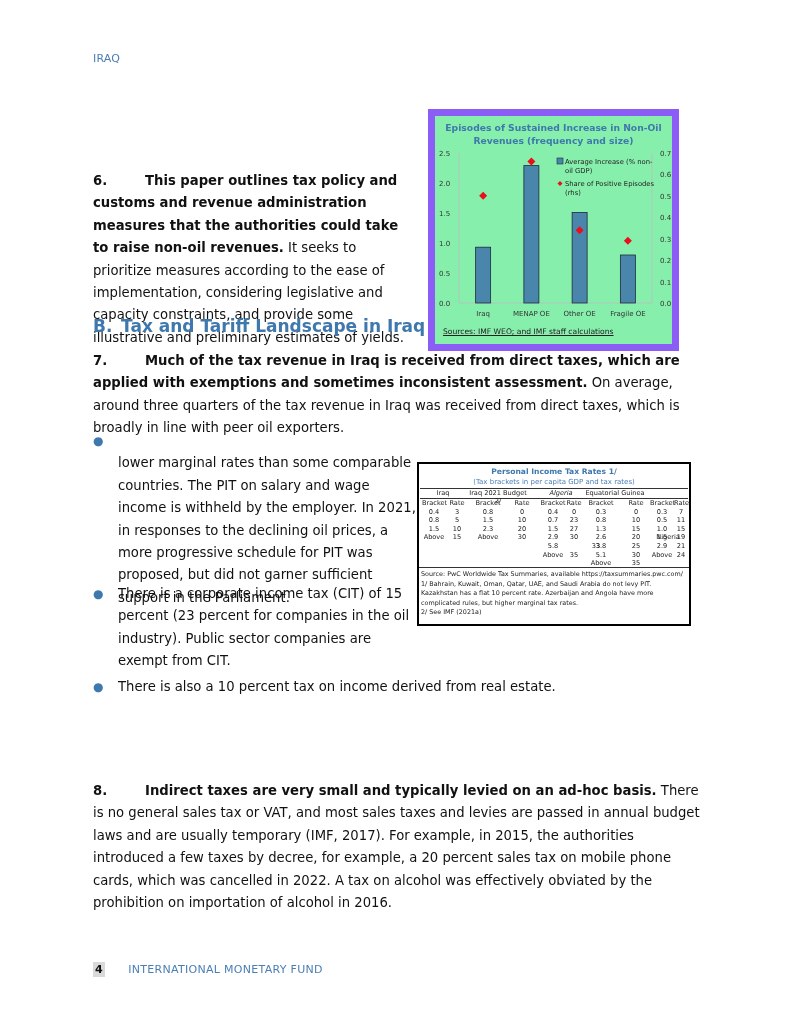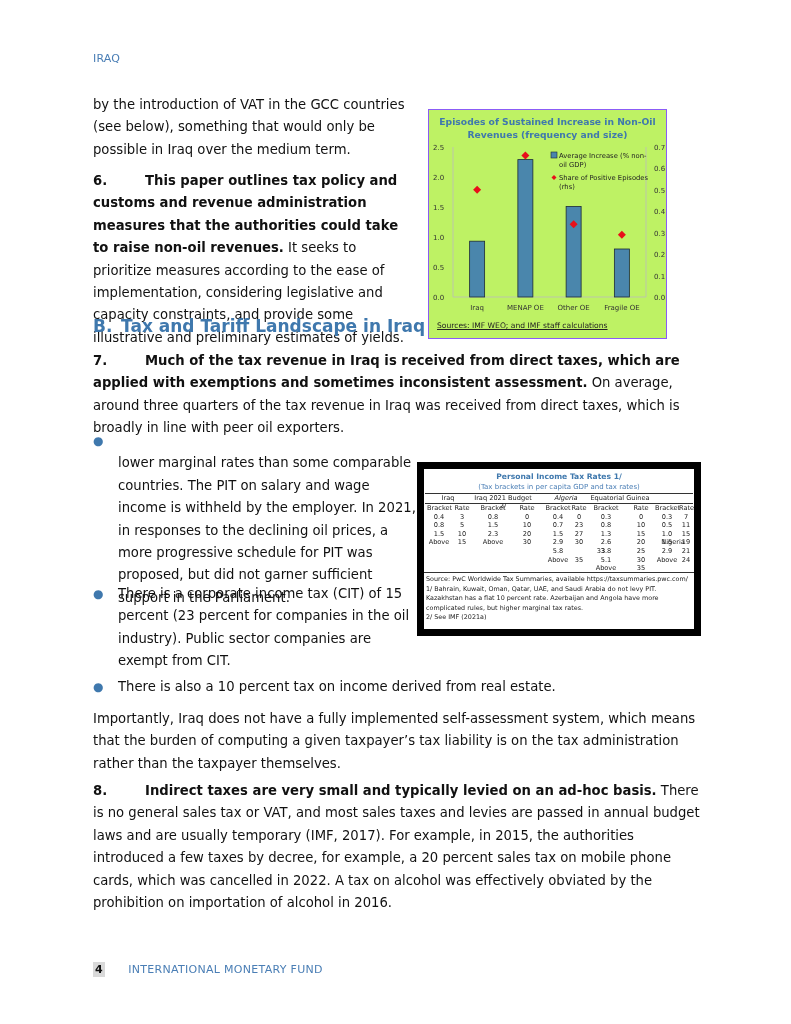--- a/index.html
+++ b/index.html
@@ -26,44 +26,43 @@
   .b3 { left: 93px; top: 676px; width: 610px; }
   .b3 .btext { white-space: nowrap; }
   .para-imp { position: absolute; left: 93px; top: 708px; width: 610px; }
   .para-8 { position: absolute; left: 93px; top: 780px; width: 610px; }
   .para-9 { position: absolute; left: 93px; top: 892px; width: 610px; }
   .footer { position: absolute; left: 93px; top: 962px; font-size: 11px; }
   .footer .pnum { display: inline-block; background: #d9d9d9; font-weight: bold; padding: 1px 2px; color: #111; }
   .footer .org { display: inline-block; margin-left: 20px; color: #4a7eb5; letter-spacing: 0.3px; }
 
   
-  .chart-box { position: absolute; left: 428px; top: 109px; width: 237px; height: 228px; border: 1px solid #8b5cf6; background: #bef264; }
+  .chart-box { position: absolute; left: 428px; top: 109px; width: 237px; height: 228px; border: 7px solid #8b5cf6; background: #86efac; }
   .chart-title { position: absolute; left: 0; top: 6px; width: 237px; text-align: center; font-size: 9.2px; font-weight: bold; color: #3f78ad; line-height: 12.5px; }
   .chart-svg { position: absolute; left: 0; top: 0; }
   .chart-source { position: absolute; left: 8px; top: 211px; font-size: 7.6px; color: #222; white-space: nowrap; text-decoration: underline; }
 
   
-  .table-box { position: absolute; left: 417px; top: 462px; width: 270px; height: 160px; border: 7px solid #000000; background: #fff; }
+  .table-box { position: absolute; left: 417px; top: 462px; width: 270px; height: 160px; border: 2px solid #000000; background: #fff; }
   .t-title { position: absolute; left: 0; top: 3px; width: 270px; text-align: center; font-size: 7.6px; font-weight: bold; color: #3f78ad; }
   .t-sub { position: absolute; left: 0; top: 14px; width: 270px; text-align: center; font-size: 7px; color: #4a7eb5; }
   .t-grid { position: absolute; left: 1px; top: 24px; width: 268px; font-size: 6.6px; color: #222; }
   .t-grid .hdr-row { position: relative; height: 9px; border-top: 1px solid #333; border-bottom: 1px solid #333; }
   .t-grid .hdr-row span { position: absolute; top: 0; text-align: center; }
   .t-grid .sub-row, .t-grid .data-row { position: relative; height: 8.6px; }
   .t-grid .sub-row span, .t-grid .data-row span { position: absolute; top: 0; text-align: center; }
   .t-notes { position: absolute; left: 0; top: 103px; width: 266px; border-top: 1px solid #333; padding: 2px 2px; font-size: 6.4px; line-height: 9.6px; color: #222; }
 </style>
 </head>
 <body>
 
 <div class="page">
 
   <div class="running-head">IRAQ</div>
 
-  <div class="body-text para-top">by the introduction of VAT in the GCC countries (see below), something that would only be possible in Iraq over the medium term.</div>
 
   <div class="body-text para-6">
     <span class="num">6.</span><b>This paper outlines tax policy and customs and revenue administration measures that the authorities could take to raise non-oil revenues.</b><span> It seeks to prioritize measures according to the ease of implementation, considering legislative and capacity constraints, and provide some illustrative and preliminary estimates of yields.</span>
   </div>
 
   <div class="chart-box">
     <div class="chart-title">
       <div>Episodes of Sustained Increase in Non-Oil</div>
       <div>Revenues (frequency and size)</div>
     </div>
@@ -238,21 +237,20 @@
   <div class="bullet b2">
     <span class="dot">●</span>
     <div class="btext">There is a corporate income tax (CIT) of 15 percent (23 percent for companies in the oil industry). Public sector companies are exempt from CIT.</div>
   </div>
 
   <div class="bullet b3">
     <span class="dot">●</span>
     <div class="btext">There is also a 10 percent tax on income derived from real estate.</div>
   </div>
 
-  <div class="body-text para-imp">Importantly, Iraq does not have a fully implemented self-assessment system, which means that the burden of computing a given taxpayer’s tax liability is on the tax administration rather than the taxpayer themselves.</div>
 
   <div class="body-text para-8">
     <span class="num">8.</span><b>Indirect taxes are very small and typically levied on an ad-hoc basis.</b><span> There is no general sales tax or VAT, and most sales taxes and levies are passed in annual budget laws and are usually temporary (IMF, 2017). For example, in 2015, the authorities introduced a few taxes by decree, for example, a 20 percent sales tax on mobile phone cards, which was cancelled in 2022. A tax on alcohol was effectively obviated by the prohibition on importation of alcohol in 2016.</span>
   </div>
 
 
   <div class="footer">
     <span class="pnum">4</span>
     <span class="org">INTERNATIONAL MONETARY FUND</span>
   </div>

